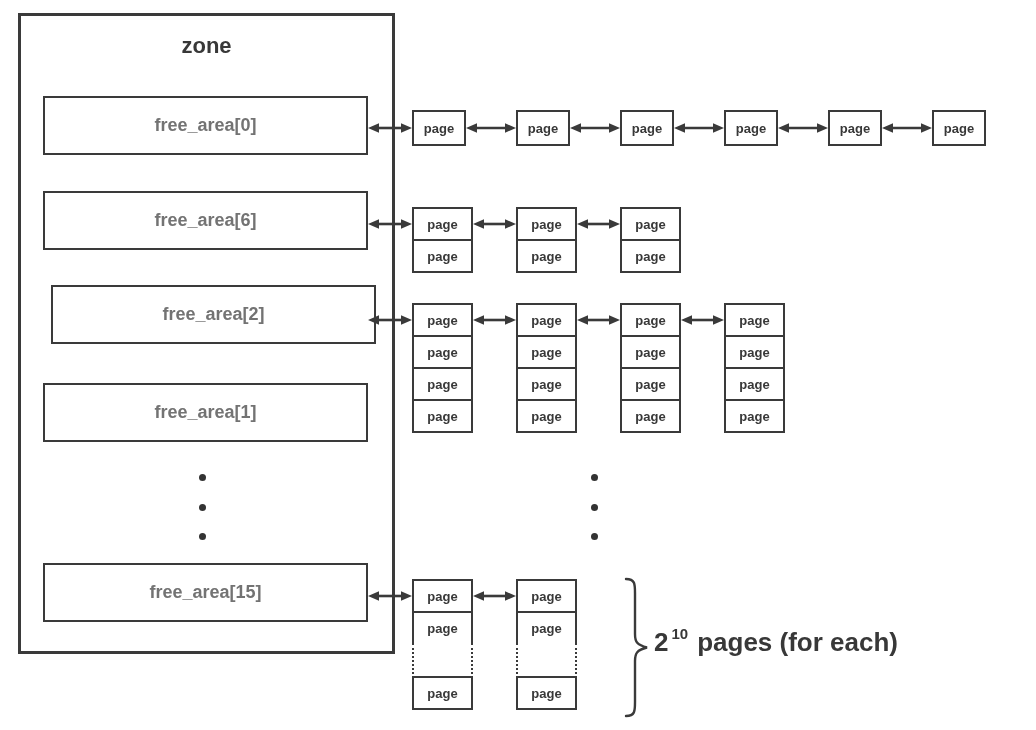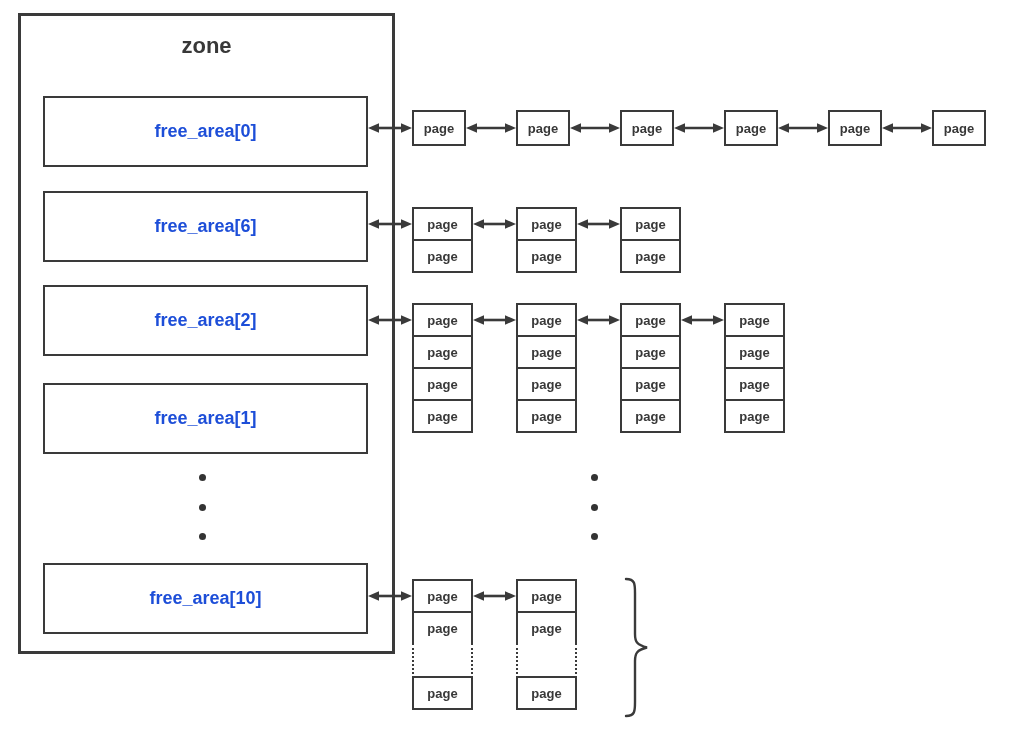--- a/index.html
+++ b/index.html
@@ -15,24 +15,24 @@
   .zone-box {
     position: absolute; left: 18px; top: 13px; width: 377px; height: 641px;
     border: 3px solid #3a3a3a; background: transparent;
   }
   .zone-title {
     position: absolute; left: 18px; top: 33px; width: 377px;
     text-align: center; font-size: 22px; font-weight: 700; color: #383838;
   }
 
   .fa-box {
-    position: absolute; left: 43px; width: 325px; height: 71px;
+    position: absolute; left: 43px; width: 325px; height: 59px;
     border: 2.5px solid #3a3a3a; background: #ffffff;
     display: flex; align-items: center; justify-content: center;
-    font-size: 18px; font-weight: 700; color: #1d4ed8;
+    font-size: 18px; font-weight: 700; color: #737373;
   }
 
   .page-col { position: absolute; }
   .page-cell {
     width: 100%;
     border: 2px solid #3a3a3a; background: #ffffff;
     display: flex; align-items: center; justify-content: center;
     font-size: 13px; font-weight: 700; color: #383838;
     margin-top: -2px;
   }
@@ -143,21 +143,21 @@
       </div>
       <svg width="43" height="14" viewBox="0 0 43 14" class="arrow" style="left: 577px; top: 217px;">
         <line x1="8" y1="7" x2="35" y2="7"></line>
         <polygon points="0,7 11,2.2 11,11.8"></polygon>
         <polygon points="43,7 32,2.2 32,11.8"></polygon>
       </svg>
       <div class="page-col" style="left: 620px; top: 207px; width: 61px;">
         <div class="page-cell" style="height: 34px;">page</div>
         <div class="page-cell" style="height: 34px;">page</div>
       </div>
-      <div class="fa-box" style="top: 285px;">free_area[2]</div>
+      <div class="fa-box" style="top: 285px; margin-left: 8px;">free_area[2]</div>
       <svg width="44" height="14" viewBox="0 0 44 14" class="arrow" style="left: 368px; top: 313px;">
         <line x1="8" y1="7" x2="36" y2="7"></line>
         <polygon points="0,7 11,2.2 11,11.8"></polygon>
         <polygon points="44,7 33,2.2 33,11.8"></polygon>
       </svg>
       <div class="page-col" style="left: 412px; top: 303px; width: 61px;">
         <div class="page-cell" style="height: 34px;">page</div>
         <div class="page-cell" style="height: 34px;">page</div>
         <div class="page-cell" style="height: 34px;">page</div>
         <div class="page-cell" style="height: 34px;">page</div>
@@ -189,21 +189,21 @@
         <polygon points="0,7 11,2.2 11,11.8"></polygon>
         <polygon points="43,7 32,2.2 32,11.8"></polygon>
       </svg>
       <div class="page-col" style="left: 724px; top: 303px; width: 61px;">
         <div class="page-cell" style="height: 34px;">page</div>
         <div class="page-cell" style="height: 34px;">page</div>
         <div class="page-cell" style="height: 34px;">page</div>
         <div class="page-cell" style="height: 34px;">page</div>
       </div>
       <div class="fa-box" style="top: 383px;">free_area[1]</div>
-      <div class="fa-box" style="top: 563px;">free_area[10]</div>
+      <div class="fa-box" style="top: 563px;">free_area[15]</div>
       <svg width="44" height="14" viewBox="0 0 44 14" class="arrow" style="left: 368px; top: 589px;">
         <line x1="8" y1="7" x2="36" y2="7"></line>
         <polygon points="0,7 11,2.2 11,11.8"></polygon>
         <polygon points="44,7 33,2.2 33,11.8"></polygon>
       </svg>
       <div class="page-col" style="left: 412px; top: 579px; width: 61px;">
         <div class="page-cell" style="height: 34px;">page</div>
         <div class="page-cell" style="height: 34px;">page</div>
         <div class="page-gap" style="height: 35px;"></div>
         <div class="page-cell" style="height: 34px;">page</div>
@@ -224,14 +224,15 @@
       <div class="dot" style="left: 199px; top: 533px;"></div>
       <div class="dot" style="left: 591px; top: 474px;"></div>
       <div class="dot" style="left: 591px; top: 504px;"></div>
       <div class="dot" style="left: 591px; top: 533px;"></div>
     </div>
 
   <svg class="brace" width="26" height="141" viewBox="0 0 26 141">
     <path d="M3,2 C12,2 12,7 12,16 L12,57 C12,65 14,68 24,70.5 C14,73 12,76 12,84 L12,125 C12,134 12,139 3,139" fill="none" stroke="#3a3a3a" stroke-width="2.4" stroke-linecap="round"></path>
   </svg>
 
+  <div class="annotation"><span>2</span><span class="exp">10</span><span class="ann-text">pages (for each)</span></div>
 
 </div>
 
 </body></html>

